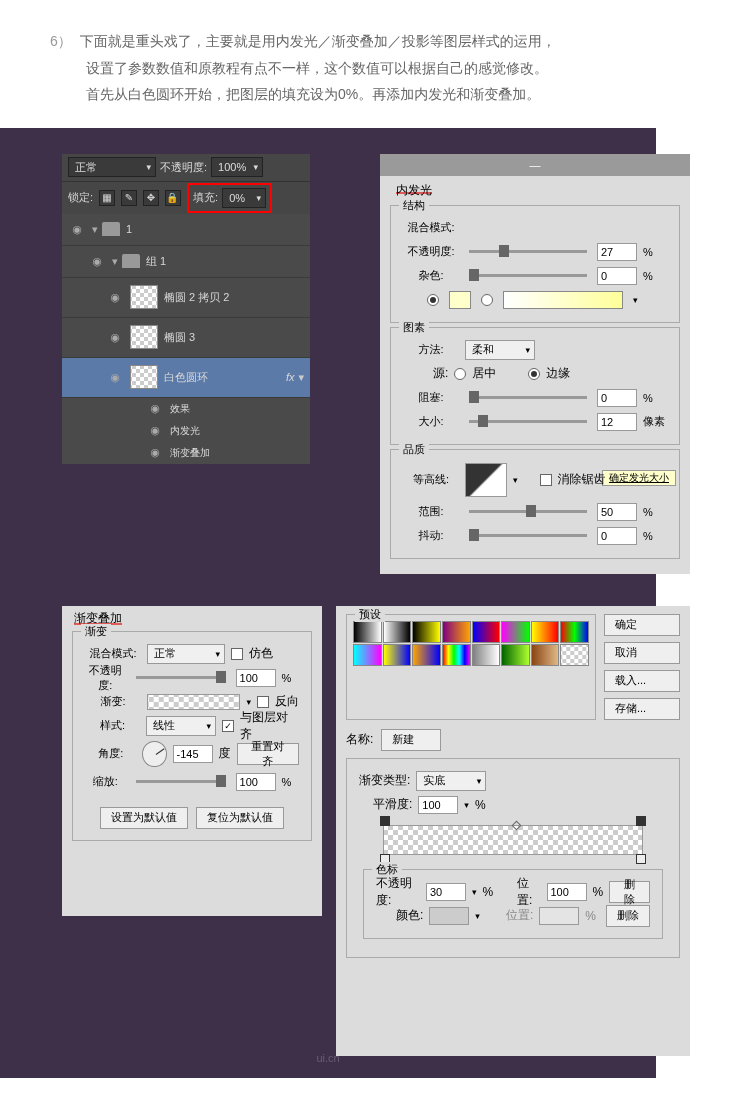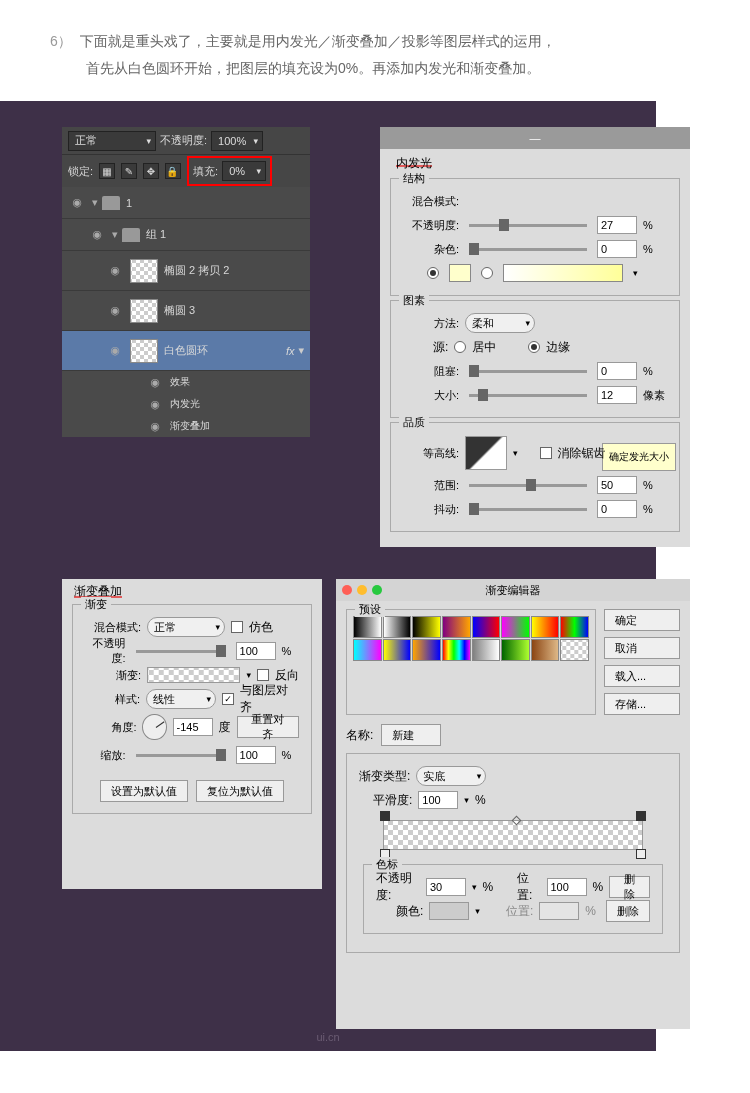--- a/index.html
+++ b/index.html
@@ -24,36 +24,36 @@
 .layer-thumb { width: 28px; height: 24px; background: repeating-conic-gradient(#fff 0 25%, #ccc 0 50%) 50%/8px 8px; border: 1px solid #888; margin-right: 6px; display: inline-block; }
 .sub-item { height: 22px; display: flex; align-items: center; padding-left: 84px; background: #4a4a4a; font-size: 10px; }
 
 
 .glow { position: absolute; top: 26px; left: 380px; width: 310px; height: 420px; background: #dcdcdc; font-size: 12px; }
 .glow-title { background: #9a9a9a; color: #fff; height: 22px; text-align: center; line-height: 22px; font-size: 11px; }
 .glow-name { color: #000; padding: 6px 10px 2px 16px; text-decoration: underline; text-decoration-color: #e05a5a; text-decoration-thickness: 2px; text-underline-offset: -2px; display: inline-block; }
 .fieldset { border: 1px solid #aaa; margin: 4px 10px; padding: 10px 12px 10px 12px; position: relative; }
 .fieldset-title { position: absolute; top: -8px; left: 8px; background: #dcdcdc; padding: 0 4px; font-size: 11px; }
 .row { display: flex; align-items: center; height: 24px; gap: 6px; }
-.row-lbl { width: 56px; text-align: right; font-size: 11px; }
+.row-lbl { width: 56px; text-align: center; font-size: 11px; }
 .select-light { background: #f0f0f0; border: 1px solid #999; height: 20px; padding: 2px 6px; font-size: 11px; flex: 1; position: relative; display: flex; align-items: center; }
-.select-light.sm { flex: none; width: 70px; border-radius: 10px; }
+.select-light.sm { flex: none; width: 70px; }
 .select-light::after { content: "▾"; position: absolute; right: 4px; font-size: 9px; }
 .slider { flex: 1; height: 3px; background: #999; position: relative; margin: 0 4px; }
 .slider-thumb { position: absolute; width: 10px; height: 12px; background: #666; top: -5px; }
 .num-input { width: 40px; height: 18px; border: 1px solid #999; background: #fff; font-size: 11px; padding: 0 3px; text-align: left; }
 .unit { font-size: 11px; width: 24px; }
 .radio { width: 12px; height: 12px; border-radius: 50%; border: 1px solid #666; display: inline-flex; align-items: center; justify-content: center; background: #fff; }
 .radio.on::after { content: ""; width: 6px; height: 6px; background: #333; border-radius: 50%; }
 .swatch-sm { width: 22px; height: 18px; border: 1px solid #888; background: #ffffcc; }
 .swatch-grad { width: 120px; height: 18px; border: 1px solid #888; background: linear-gradient(to right, #fff, #ff9); }
 .curve-box { width: 42px; height: 34px; border: 1px solid #999; background: linear-gradient(135deg, #333 0%, #333 48%, #fff 52%, #fff 100%); }
 .checkbox { width: 12px; height: 12px; border: 1px solid #666; background: #fff; display: inline-flex; align-items: center; justify-content: center; font-size: 9px; }
 .checkbox.on::after { content: "✓"; }
-.tooltip { position: absolute; background: #ffffcc; border: 1px solid #999; padding: 6px 6px; font-size: 10px; }
+.tooltip { position: absolute; background: #ffffcc; border: 1px solid #999; padding: 0 6px; font-size: 10px; text-decoration: underline; }
 
 
 .gradov { position: absolute; top: 478px; left: 62px; width: 260px; height: 310px; background: #dcdcdc; font-size: 12px; padding-top: 4px; }
 .grad-bar { height: 16px; border: 1px solid #999; background: repeating-conic-gradient(#fff 0 25%, #ccc 0 50%) 50%/10px 10px; flex: 1; }
 .angle-dial { width: 26px; height: 26px; border-radius: 50%; border: 1px solid #888; background: #eee; position: relative; }
 .angle-dial::after { content: ""; position: absolute; width: 10px; height: 1px; background: #333; top: 50%; left: 3px; transform-origin: right; transform: rotate(145deg); }
 .btn { background: #efefef; border: 1px solid #999; height: 22px; padding: 0 10px; font-size: 11px; display: inline-flex; align-items: center; }
 
 
 .gradedit { position: absolute; top: 478px; left: 336px; width: 354px; height: 450px; background: #dcdcdc; font-size: 12px; }
@@ -64,27 +64,28 @@
 .preset-fieldset { flex: 1; border: 1px solid #aaa; padding: 6px; position: relative; }
 .preset-grid { display: grid; grid-template-columns: repeat(8, 1fr); gap: 1px; }
 .preset-sw { height: 22px; border: 1px solid #888; }
 .btn-col { display: flex; flex-direction: column; gap: 6px; width: 76px; }
 .name-input { flex: 1; height: 20px; border: 1px solid #999; background: #fff; padding: 0 4px; font-size: 11px; }
 .big-grad { height: 30px; margin: 8px 24px; border: 1px solid #999; background: repeating-conic-gradient(#fff 0 25%, #ccc 0 50%) 50%/10px 10px; position: relative; }
 .stop-top { position: absolute; top: -10px; width: 10px; height: 10px; background: #333; }
 .stop-bot { position: absolute; bottom: -10px; width: 10px; height: 10px; background: #eee; border: 1px solid #333; }
 .diamond { width: 7px; height: 7px; transform: rotate(45deg); border: 1px solid #666; position: absolute; top: -4px; }
 
-.watermark { position: absolute; bottom: 0; left: 50%; transform: translateX(-50%); color: #6b5c73; font-size: 11px; padding-bottom: 8px; }
+.watermark { position: absolute; bottom: 0; left: 50%; transform: translateX(-50%); color: #6b5c73; font-size: 11px; padding-bottom: 14px; }
 </style>
 </head>
 <body>
 
 <div class="intro">
   <div><span class="step-num">6）</span><span>下面就是重头戏了，主要就是用内发光／渐变叠加／投影等图层样式的运用，</span></div>
+  <div style="padding-left:36px">设置了参数数值和原教程有点不一样，这个数值可以根据自己的感觉修改。</div>
   <div style="padding-left:36px">首先从白色圆环开始，把图层的填充设为0%。再添加内发光和渐变叠加。</div>
 </div>
 
 <div class="canvas">
 
   <div class="layers">
     <div class="layers-top">
       <div class="select-dark" style="width:88px">正常</div>
       <span class="label-light">不透明度:</span>
       <div class="select-dark" style="width:52px">100%</div>
@@ -283,28 +284,20 @@
           <span class="unit">%</span>
         </div>
       <div class="row" style="margin-top:12px;gap:8px;justify-content:center">
           <button class="btn">设置为默认值</button>
           <button class="btn">复位为默认值</button>
         </div>
     </div>
   </div>
 
   <div class="gradedit">
-    <div class="gradedit-title">
-      <div class="traffic">
-          <span class="dot" style="background:#ff5f56"></span>
-          <span class="dot" style="background:#ffbd2e"></span>
-          <span class="dot" style="background:#27c93f"></span>
-        </div>
-      <span>渐变编辑器</span>
-    </div>
     <div class="presets-body">
       <div class="preset-fieldset">
         <div class="fieldset-title">预设</div>
         <div class="preset-grid" id="preset-grid">
             <div class="preset-sw" style="background: linear-gradient(to right, rgb(0, 0, 0), rgb(255, 255, 255));"></div>
             <div class="preset-sw" style="background: linear-gradient(to right, rgb(255, 255, 255), rgb(0, 0, 0));"></div>
             <div class="preset-sw" style="background: linear-gradient(to right, rgb(0, 0, 0), rgb(255, 255, 0));"></div>
             <div class="preset-sw" style="background: linear-gradient(to right, rgb(128, 0, 128), rgb(255, 165, 0));"></div>
             <div class="preset-sw" style="background: linear-gradient(to right, rgb(0, 0, 255), rgb(255, 0, 0));"></div>
             <div class="preset-sw" style="background: linear-gradient(to right, rgb(255, 0, 255), rgb(0, 255, 0));"></div>

